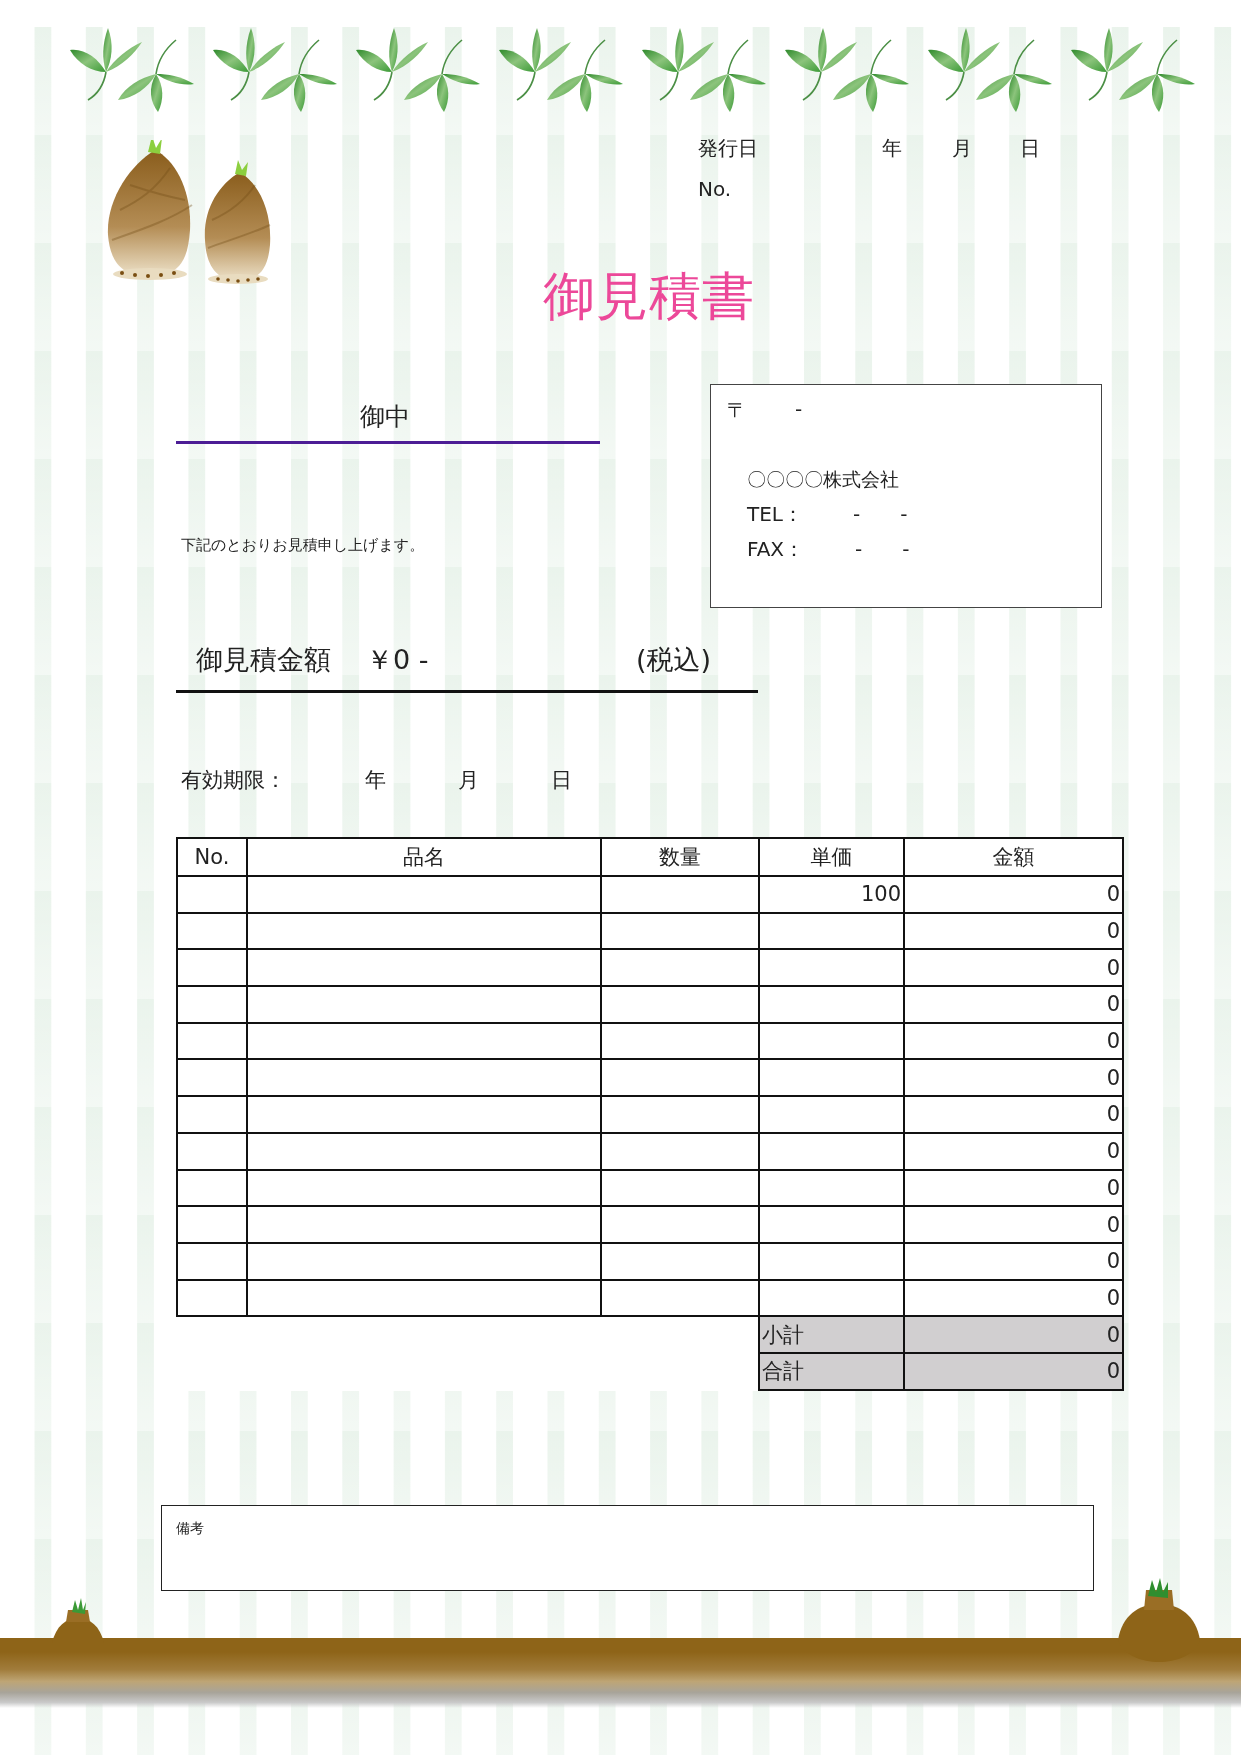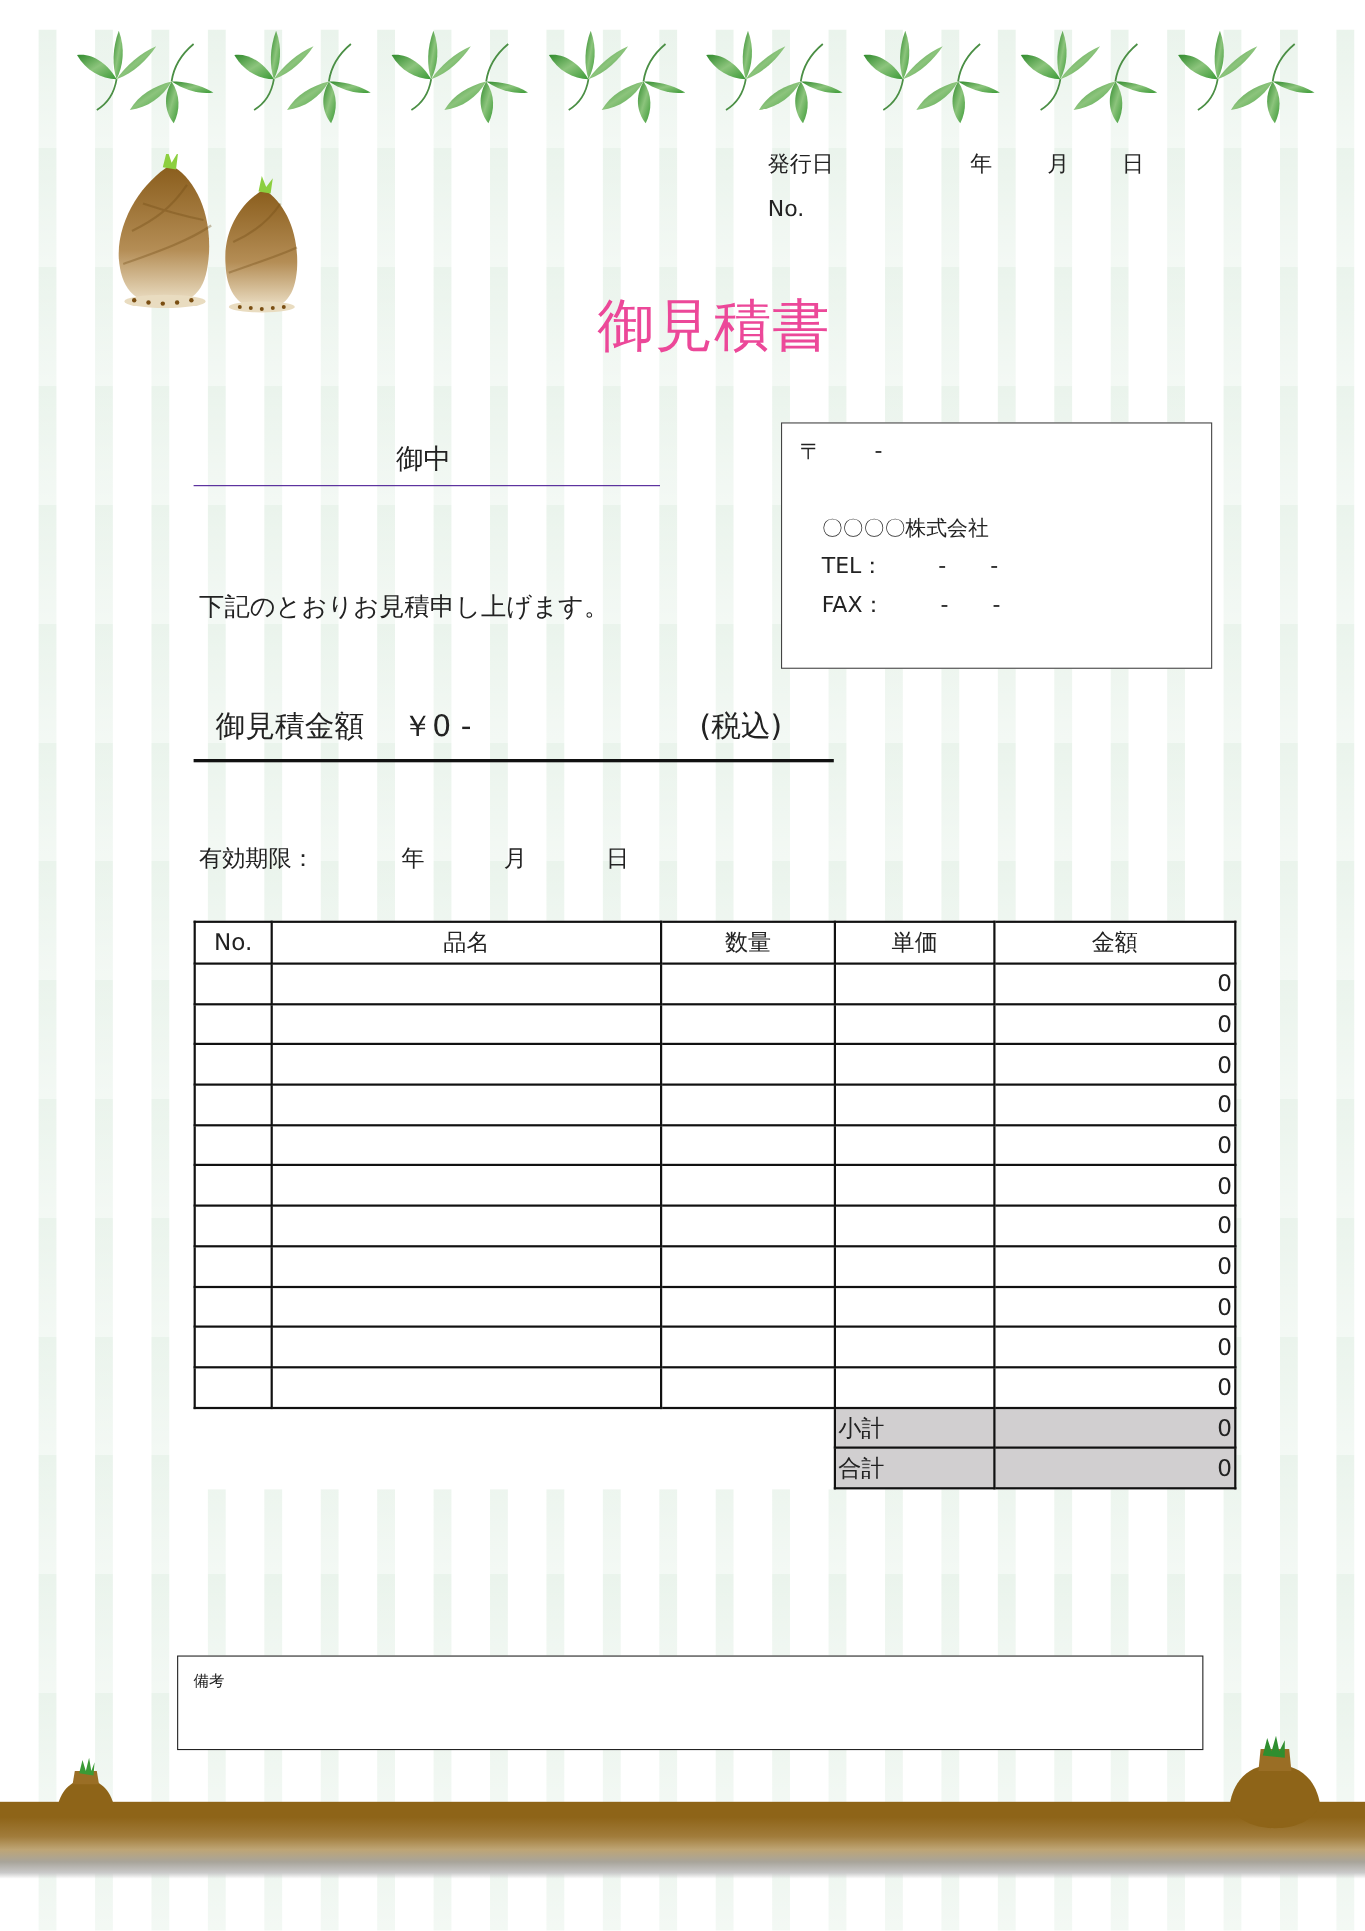--- a/index.html
+++ b/index.html
@@ -26,27 +26,27 @@
   .abs { position: absolute; }
   .leaves { position: absolute; left: 60px; top: 24px; width: 1150px; height: 90px; }
   .shoots { position: absolute; left: 100px; top: 140px; width: 190px; height: 150px; }
 
   .issue-row { position: absolute; top: 135px; left: 698px; font-size: 20px; color: #222; }
   .issue-row span { position: absolute; white-space: nowrap; top: 0; }
   .no-label { position: absolute; top: 177px; left: 698px; font-size: 20px; }
 
   .title { position: absolute; left: 543px; top: 262px; font-size: 52px; letter-spacing: 1px; color: #ec4899; font-family: "DejaVu Sans", sans-serif; }
 
-  .recipient { position: absolute; left: 176px; top: 398px; width: 424px; height: 43px; border-bottom: 1px solid #4c1d95; }
+  .recipient { position: absolute; left: 176px; top: 398px; width: 424px; height: 43px; border-bottom: 3px solid #4c1d95; }
   .recipient .suffix { position: absolute; left: 184px; top: 2px; font-size: 25px; }
 
   .sender-box { position: absolute; left: 710px; top: 384px; width: 390px; height: 222px; border: 1.5px solid #444; background: #fff; }
   .sender-box div { position: absolute; font-size: 20px; white-space: nowrap; }
 
-  .lead { position: absolute; left: 181px; top: 536px; font-size: 23px; }
+  .lead { position: absolute; left: 181px; top: 536px; font-size: 15px; }
 
   .amount { position: absolute; left: 176px; top: 636px; width: 582px; height: 54px; border-bottom: 3px solid #111; }
   .amount .label { position: absolute; left: 20px; top: 6px; font-size: 27px; }
   .amount .value { position: absolute; left: 190px; top: 6px; font-size: 27px; }
   .amount .tax { position: absolute; left: 460px; top: 6px; font-size: 27px; }
 
   .validity { position: absolute; left: 181px; top: 766px; font-size: 21px; }
   .validity span { position: absolute; top: 0; white-space: nowrap; }
 
   table.items {
@@ -192,20 +192,27 @@
       <th>数量</th>
       <th>単価</th>
       <th>金額</th>
     </tr>
   </thead>
   <tbody id="item-rows">
       <tr>
         <td></td>
         <td></td>
         <td class="num"></td>
+        <td class="num">100</td>
+        <td class="num">0</td>
+      </tr>
+      <tr>
+        <td></td>
+        <td></td>
+        <td class="num"></td>
         <td class="num"></td>
         <td class="num">0</td>
       </tr>
       <tr>
         <td></td>
         <td></td>
         <td class="num"></td>
         <td class="num"></td>
         <td class="num">0</td>
       </tr>

